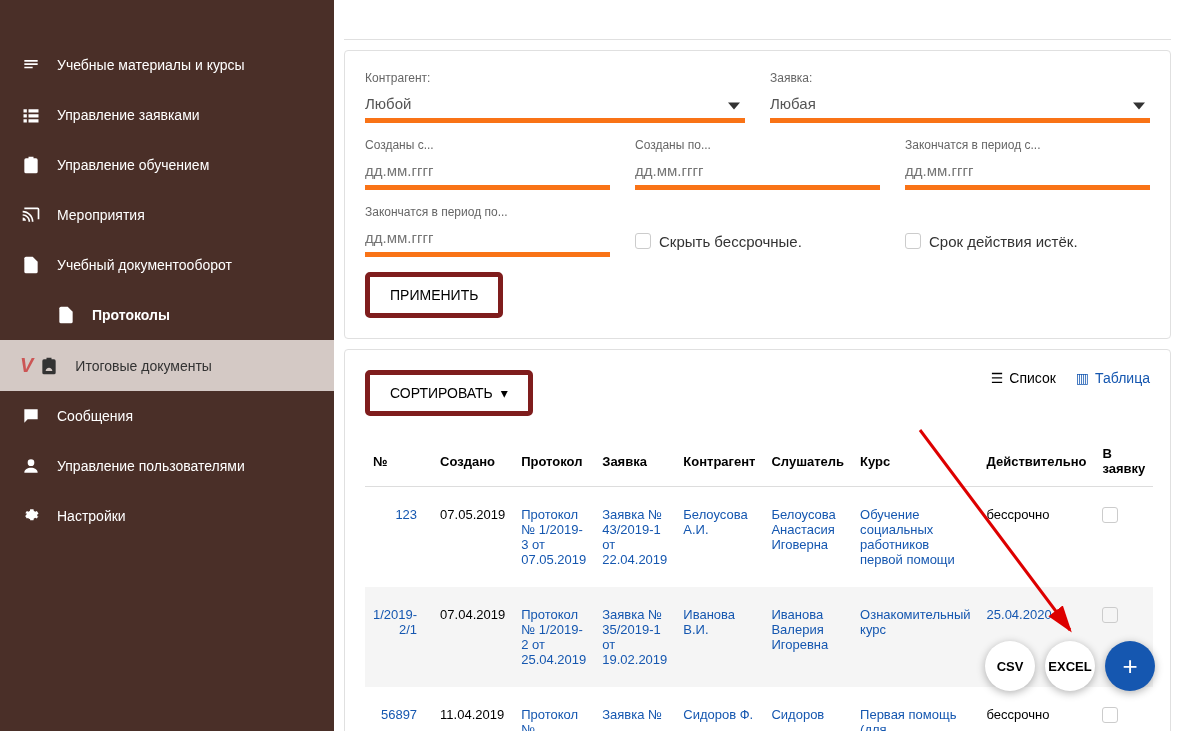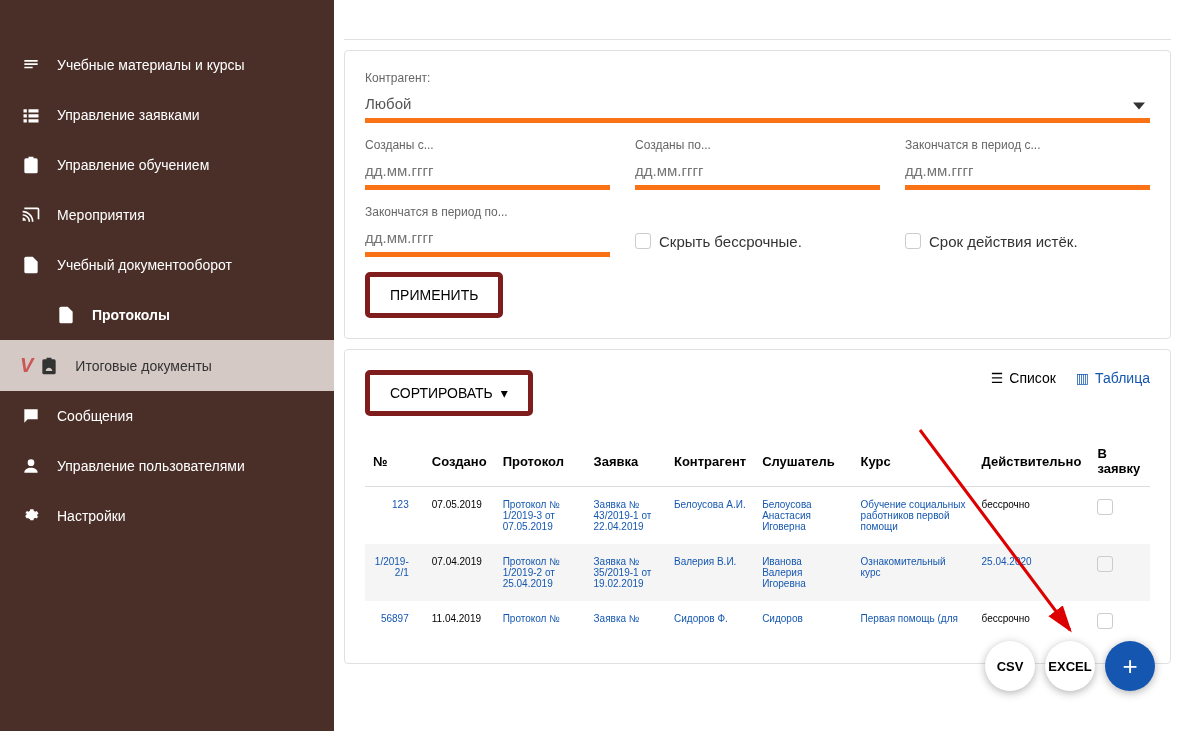--- a/index.html
+++ b/index.html
@@ -20,21 +20,21 @@
 .select-wrap::after { content: ''; position: absolute; right: 5px; top: 50%; width: 0; height: 0; border-left: 6px solid transparent; border-right: 6px solid transparent; border-top: 7px solid #333; transform: translateY(-50%); pointer-events: none; }
 .checkbox-item { display: flex; align-items: center; gap: 8px; font-size: 15px; color: #333; padding-top: 20px; }
 .checkbox-box { width: 16px; height: 16px; border: 1px solid #ccc; border-radius: 3px; }
 .btn { border: 5px solid #7f1d1d; background: #fff; padding: 10px 20px; border-radius: 5px; font-size: 14px; cursor: pointer; }
 .sort-btn { display: inline-flex; align-items: center; gap: 8px; }
 .view-toggle { float: right; display: flex; gap: 20px; font-size: 14px; }
 .view-opt { display: flex; align-items: center; gap: 6px; cursor: pointer; }
 .view-opt.active { color: #1557b0; }
 table { width: 100%; border-collapse: collapse; margin-top: 20px; font-size: 14px; }
 th { text-align: left; font-weight: bold; padding: 10px 8px; border-bottom: 1px solid #ddd; font-size: 13px; }
-td { padding: 12px 8px; vertical-align: top; font-size: 10px; }
+td { padding: 20px 8px; vertical-align: top; font-size: 13px; }
 tbody tr:nth-child(even) { background: #f5f5f5; }
 .link { color: #1557b0; cursor: pointer; }
 .num-col { text-align: right; padding-right: 15px; }
 .fab-row { position: fixed; bottom: 40px; right: 26px; display: flex; gap: 10px; align-items: center; }
 .fab { width: 50px; height: 50px; border-radius: 25px; display: flex; align-items: center; justify-content: center; box-shadow: 0 2px 8px rgba(0,0,0,.3); cursor: pointer; font-size: 13px; font-weight: bold; background: #fff; }
 .fab.plus { background: #1557b0; color: #fff; font-size: 26px; font-weight: normal; }
 .arrow-svg { position: absolute; top: 420px; left: 910px; pointer-events: none; z-index: 10; }
 .icon svg { width: 20px; height: 20px; fill: currentColor; }
 .topgap { height: 40px; border-bottom: 1px solid #e0e0e0; margin: 0 10px; }
 </style>
@@ -126,20 +126,24 @@
 </div>
 
 <div class="main">
   <div class="topgap"></div>
   <div class="panel">
     <div class="filter-row">
       <div class="filter-item">
         <span class="filter-label">Контрагент:</span>
         <div class="select-wrap"><input class="filter-input" value="Любой" style=""></div>
       </div>
+      <div class="filter-item">
+        <span class="filter-label">Заявка:</span>
+        <div class="select-wrap"><input class="filter-input" value="Любая" style=""></div>
+      </div>
     </div>
     <div class="filter-row">
       <div class="filter-item">
         <span class="filter-label">Созданы с...</span>
         <input class="filter-input" placeholder="дд.мм.гггг" style="">
       </div>
       <div class="filter-item">
         <span class="filter-label">Созданы по...</span>
         <input class="filter-input" placeholder="дд.мм.гггг" style="">
       </div>
@@ -204,21 +208,21 @@
             <td><span class="link">Белоусова Анастасия Иговерна</span></td>
             <td><span class="link">Обучение социальных работников первой помощи</span></td>
             <td>бессрочно</td>
             <td><span class="checkbox-box" style="display:inline-block"></span></td>
           </tr>
           <tr>
             <td class="num-col"><span class="link">1/2019-2/1</span></td>
             <td>07.04.2019</td>
             <td><span class="link">Протокол № 1/2019-2 от 25.04.2019</span></td>
             <td><span class="link">Заявка № 35/2019-1 от 19.02.2019</span></td>
-            <td><span class="link">Валерия В.И.</span></td>
+            <td><span class="link">Иванова В.И.</span></td>
             <td><span class="link">Иванова Валерия Игоревна</span></td>
             <td><span class="link">Ознакомительный курс</span></td>
             <td><span class="link">25.04.2020</span></td>
             <td><span class="checkbox-box" style="display:inline-block"></span></td>
           </tr>
           <tr>
             <td class="num-col"><span class="link">56897</span></td>
             <td>11.04.2019</td>
             <td><span class="link">Протокол №</span></td>
             <td><span class="link">Заявка №</span></td>

